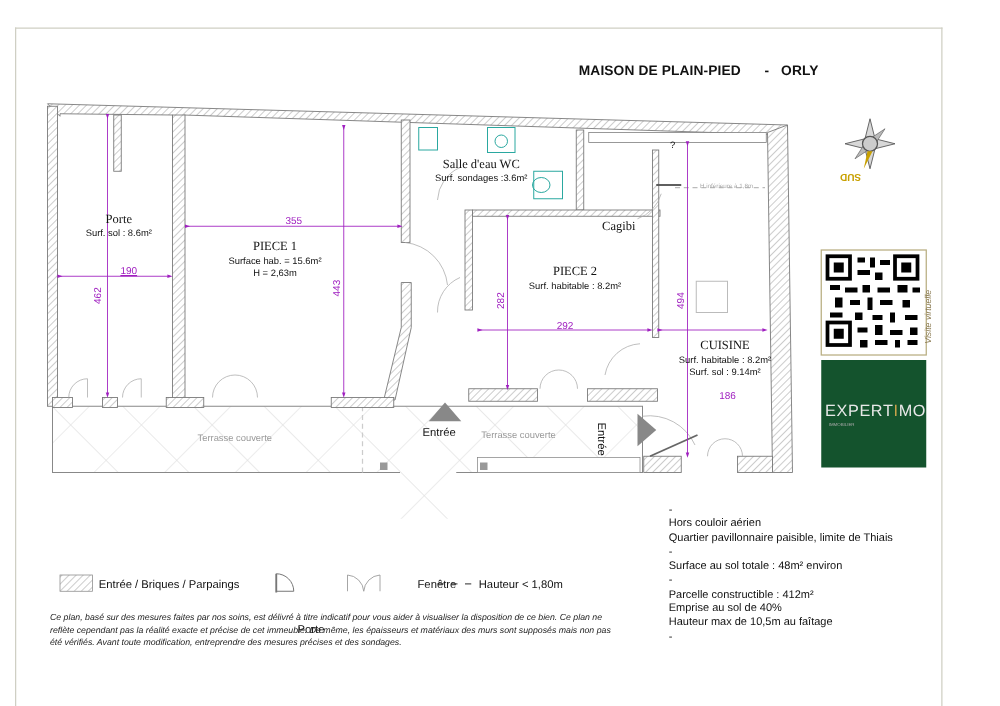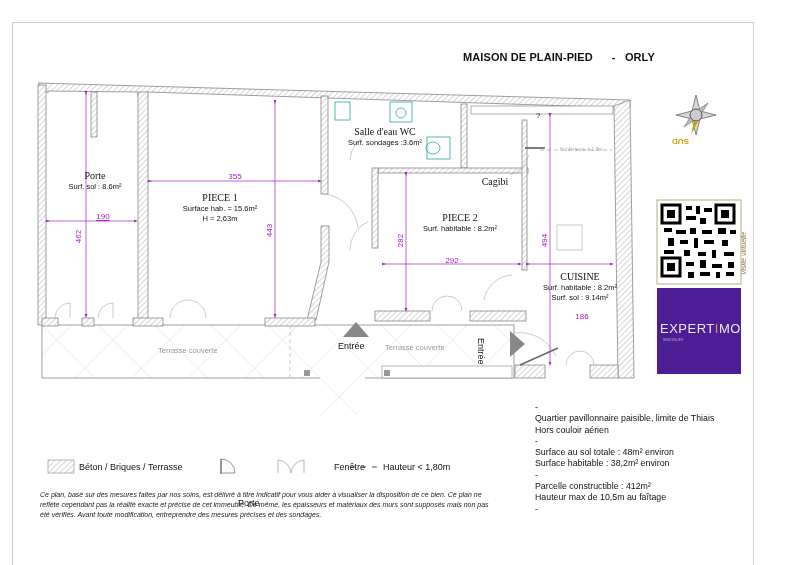--- a/index.html
+++ b/index.html
@@ -10,21 +10,21 @@
   .lbl{position:absolute;white-space:nowrap;text-align:center;}
   .rname{font-size:10px;font-family:Liberation Serif, serif;}
   .rsub{font-size:7.5px;}
   .dim{font-size:8px;color:#a020c0;}
   .terr{font-size:7.5px;color:#999;}
   .entree{font-size:9px;color:#111;}
   .legend{position:absolute;top:462px;font-size:9px;white-space:nowrap;}
   .disclaimer{position:absolute;left:40px;top:490px;width:460px;font-size:7px;font-style:italic;line-height:10px;color:#222;}
   .info{position:absolute;left:535px;top:402px;font-size:8.8px;line-height:11.3px;color:#111;}
   .info div{white-space:nowrap;}
-  .logo{position:absolute;left:657px;top:288px;width:84px;height:86px;background:#4c1d95;}
+  .logo{position:absolute;left:657px;top:288px;width:84px;height:86px;background:#14532d;}
   .logo .brand{position:absolute;left:3px;top:33px;font-size:13px;color:#e8e8e8;letter-spacing:0.5px;}
   .logo .brand .gold{color:#c8a24a;}
   .logo .tag{position:absolute;left:6px;top:50px;font-size:3.5px;color:#aaa;}
   .qr-label{position:absolute;left:740px;top:205px;font-size:7px;color:#8a7a50;font-style:italic;transform:rotate(-90deg) translate(-70px,0);transform-origin:0 0;white-space:nowrap;}
   .sud{position:absolute;left:672px;top:137px;font-size:8px;font-weight:bold;color:#c8a000;transform:rotate(180deg);}
 </style>
 </head>
 <body>
 
 <div class="frame"></div>
@@ -230,31 +230,31 @@
 
 <div class="sud">SUD</div>
 
 <div class="qr-label">Visite virtuelle</div>
 
 <div class="logo">
   <div class="brand"><span>EXPERT</span><span class="gold">I</span><span>MO</span></div>
   <div class="tag">IMMOBILIER</div>
 </div>
 
-<div class="legend" style="left:79px;">Béton / Briques / Terrasse</div>
+<div class="legend" style="left:79px;">Entrée / Briques / Parpaings</div>
 <div class="legend" style="left:238px;margin-top:36px;">Porte</div>
 <div class="legend" style="left:314px;padding-left:20px;">Fenêtre</div>
 <div class="legend" style="left:383px;">Hauteur &lt;  1,80m</div>
 
 <div class="disclaimer">Ce plan, basé sur des mesures faites par nos soins, est délivré à titre indicatif pour vous aider à visualiser la disposition de ce bien. Ce plan ne reflète cependant pas la réalité exacte et précise de cet immeuble. De même, les épaisseurs et matériaux des murs sont supposés mais non pas été vérifiés.  Avant toute modification, entreprendre des mesures précises et des sondages.</div>
 
 <div class="info">
   <div>-</div>
+  <div>Hors couloir aérien</div>
   <div>Quartier pavillonnaire paisible, limite de Thiais</div>
-  <div>Hors couloir aérien</div>
   <div>-</div>
   <div>Surface au sol totale  : 48m² environ</div>
-  <div>Surface habitable : 38,2m² environ</div>
   <div>-</div>
   <div>Parcelle constructible : 412m²</div>
+  <div>Emprise au sol de 40%</div>
   <div>Hauteur max de 10,5m au faîtage</div>
   <div>-</div>
 </div>
 
 </body></html>

